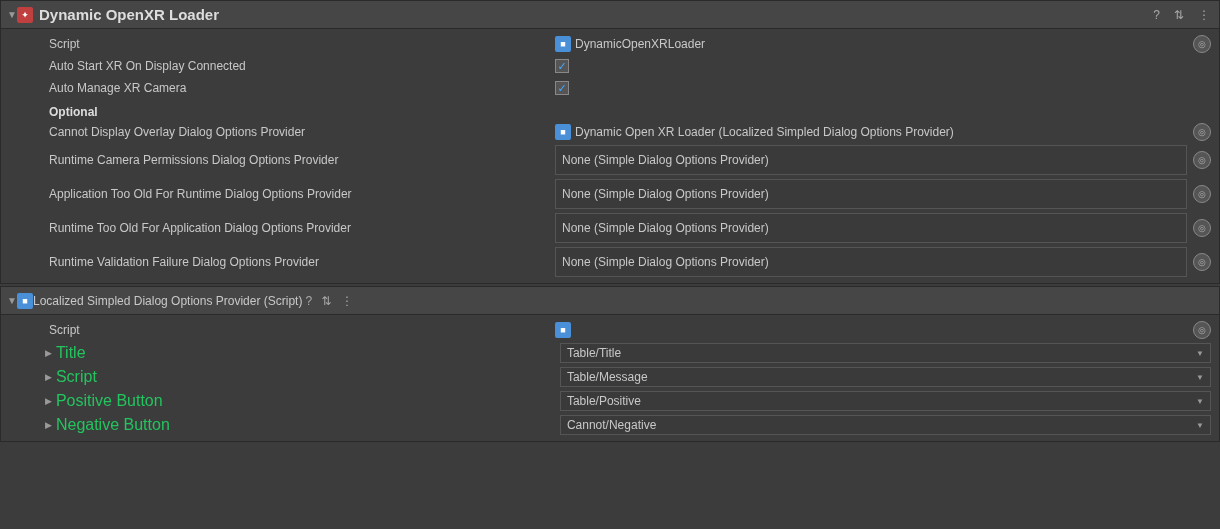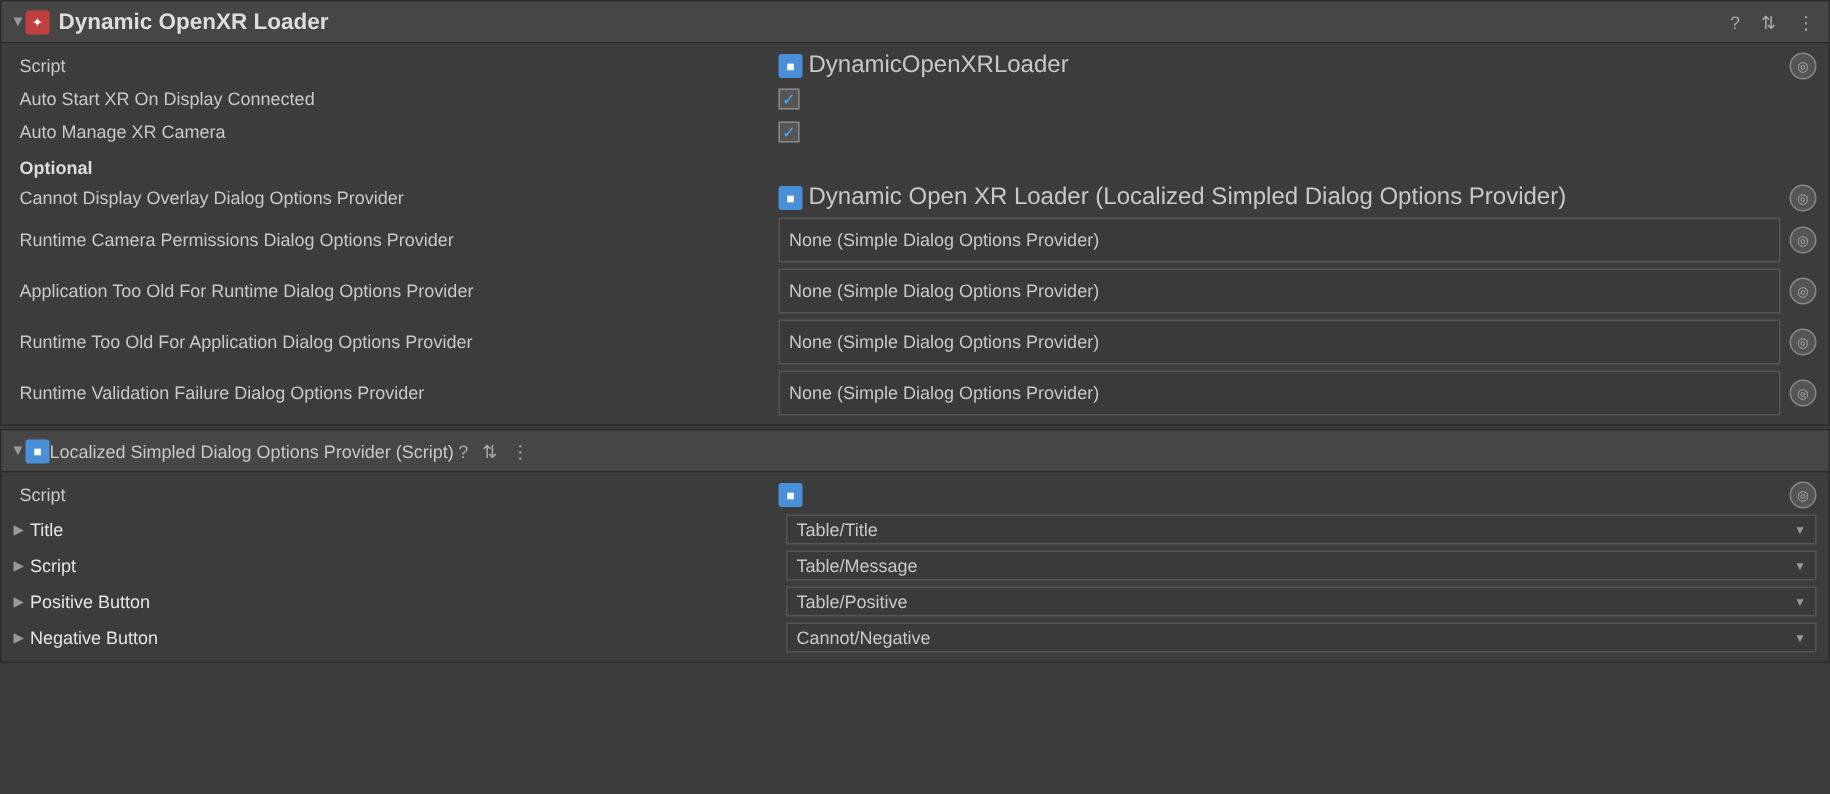--- a/index.html
+++ b/index.html
@@ -72,20 +72,21 @@
       display: inline-flex;
       align-items: center;
       justify-content: center;
       font-size: 9px;
       color: white;
       border-radius: 2px;
     }
 
     .panel-content {
       padding: 4px 0;
+      margin-left: 36px;
     }
 
     .row {
       display: flex;
       align-items: center;
       padding: 2px 8px;
       min-height: 22px;
     }
 
     .row-label {
@@ -169,21 +170,21 @@
 
     .script-ref {
       display: flex;
       align-items: center;
       gap: 4px;
       flex: 1;
     }
 
     .script-ref .field-text {
       color: #c8c8c8;
-      font-size: 16px;
+      font-size: 12px;
       text-align: center;
     }
 
     
     .panel2 {
       background: #3c3c3c;
       border: 1px solid #2a2a2a;
       margin-top: 2px;
     }
 
@@ -205,22 +206,22 @@
 
     .expand-arrow {
       color: #999;
       font-size: 9px;
       margin-right: 4px;
       cursor: pointer;
     }
 
     .expand-label {
       width: 504px;
-      color: #e5e5e5;
-      font-size: 12px;
+      color: #22c55e;
+      font-size: 16px;
     }
 
     .expand-value {
       flex: 1;
       display: flex;
       align-items: flex-end;
     }
 
     .header-icon-btn {
       color: #aaa;

